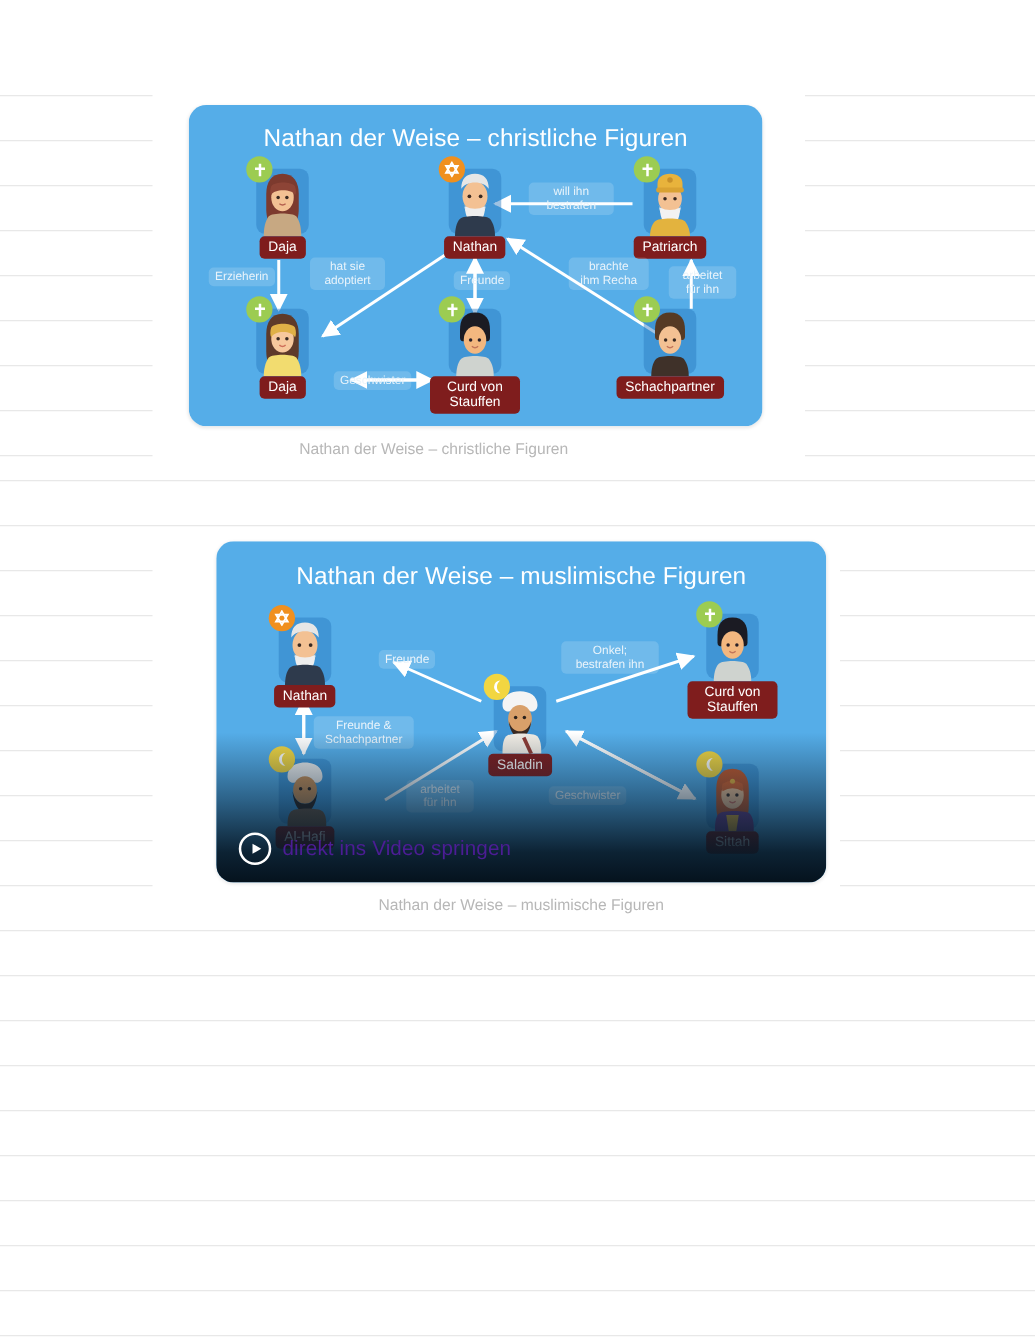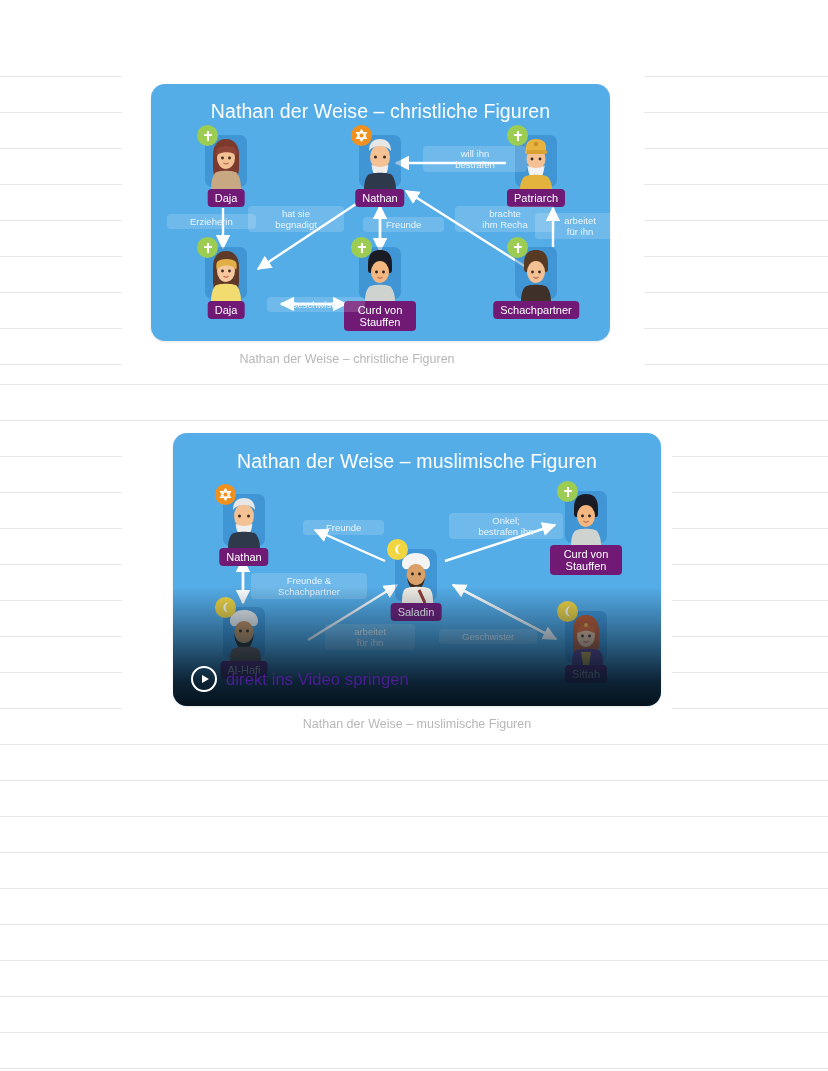--- a/index.html
+++ b/index.html
@@ -80,40 +80,40 @@
   }
   .badge-cross  { background: #9ccc52; }
   .badge-star   { background: #f0901f; }
   .badge-moon   { background: #f2d641; }
 
   .av-name {
     position: absolute;
     top: 60px;
     left: 50%;
     transform: translateX(-50%);
-    background: #701a75;
+    background: #7f1d1d;
     color: #ffffff;
     font-size: 11px;
     line-height: 12.5px;
     padding: 2.5px 7px;
     border-radius: 4px;
     white-space: nowrap;
     text-align: center;
     z-index: 8;
   }
   .av-name.two-line { white-space: normal; width: 58px; }
 
   
   .rel {
     position: absolute;
     background: rgba(255,255,255,.16);
     color: #eaf4fb;
     font-size: 9.5px;
     line-height: 11px;
-    padding: 2px 23px;
+    padding: 2px 5px;
     border-radius: 4px;
     text-align: center;
     z-index: 6;
     white-space: pre-line;
   }
 
   svg.arrows { position: absolute; inset: 0; z-index: 4; }
 
   
   .video-shade {
@@ -350,21 +350,21 @@
             <path d="M5 1h2v3h3v2H7v5H5V6H2V4h3z" fill="#ffffff"></path>
           </svg>
       </div>
       <div class="av-name">Schachpartner</div>
     </div>
 
     <div class="rel" style="left:272px; top:62px; width:58px;">will ihn
 bestrafen</div>
     <div class="rel" style="left:16px; top:130px;">Erzieherin</div>
     <div class="rel" style="left:97px; top:122px; width:50px;">hat sie
-begnadigt</div>
+adoptiert</div>
     <div class="rel" style="left:212px; top:133px;">Freunde</div>
     <div class="rel" style="left:304px; top:122px; width:54px;">brachte
 ihm Recha</div>
     <div class="rel" style="left:384px; top:129px; width:44px;">arbeitet
 für ihn</div>
     <div class="rel" style="left:116px; top:213px;">Geschwister</div>
   </div>
 
   <div class="caption" style="top:268px;">Nathan der Weise – christliche Figuren</div>
 </div>

